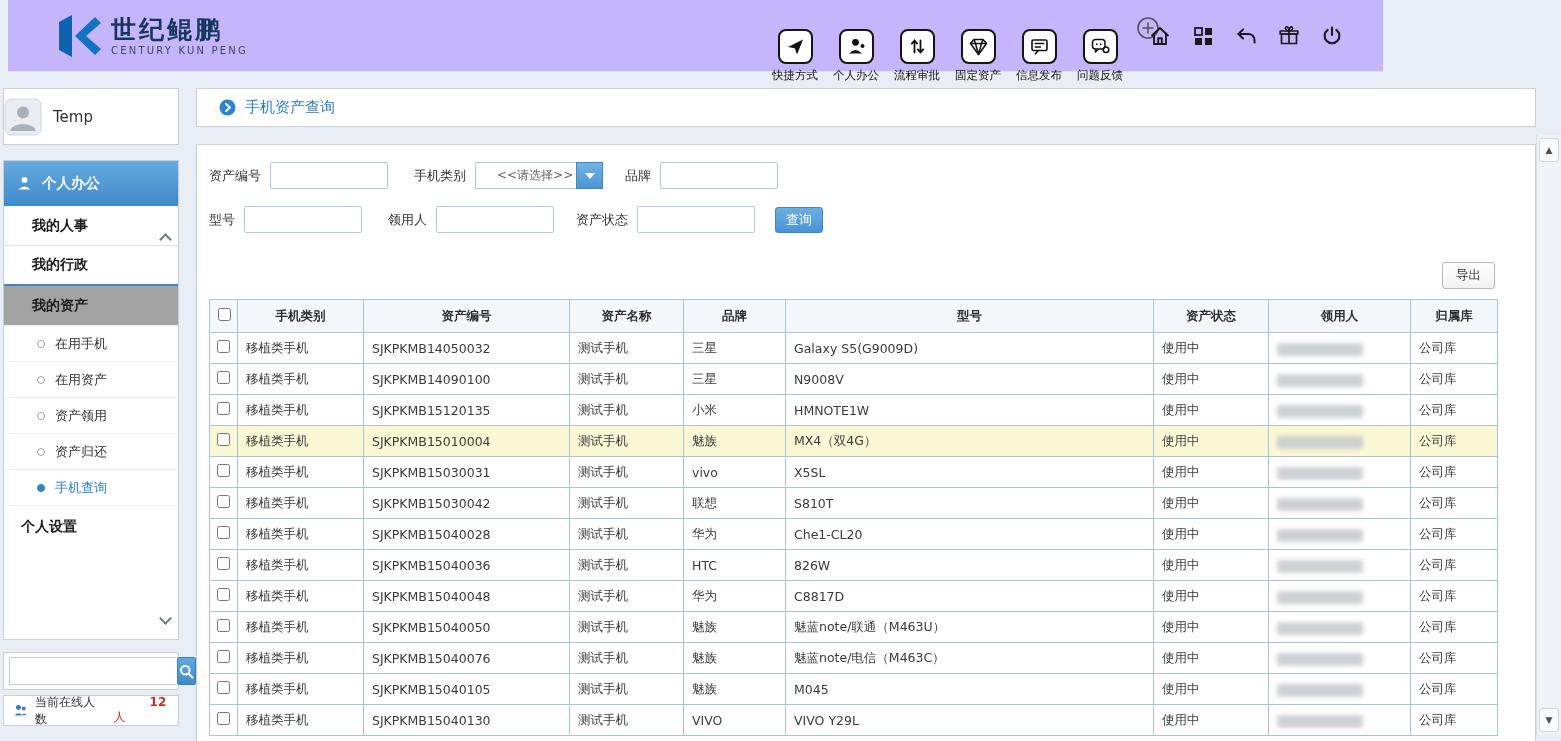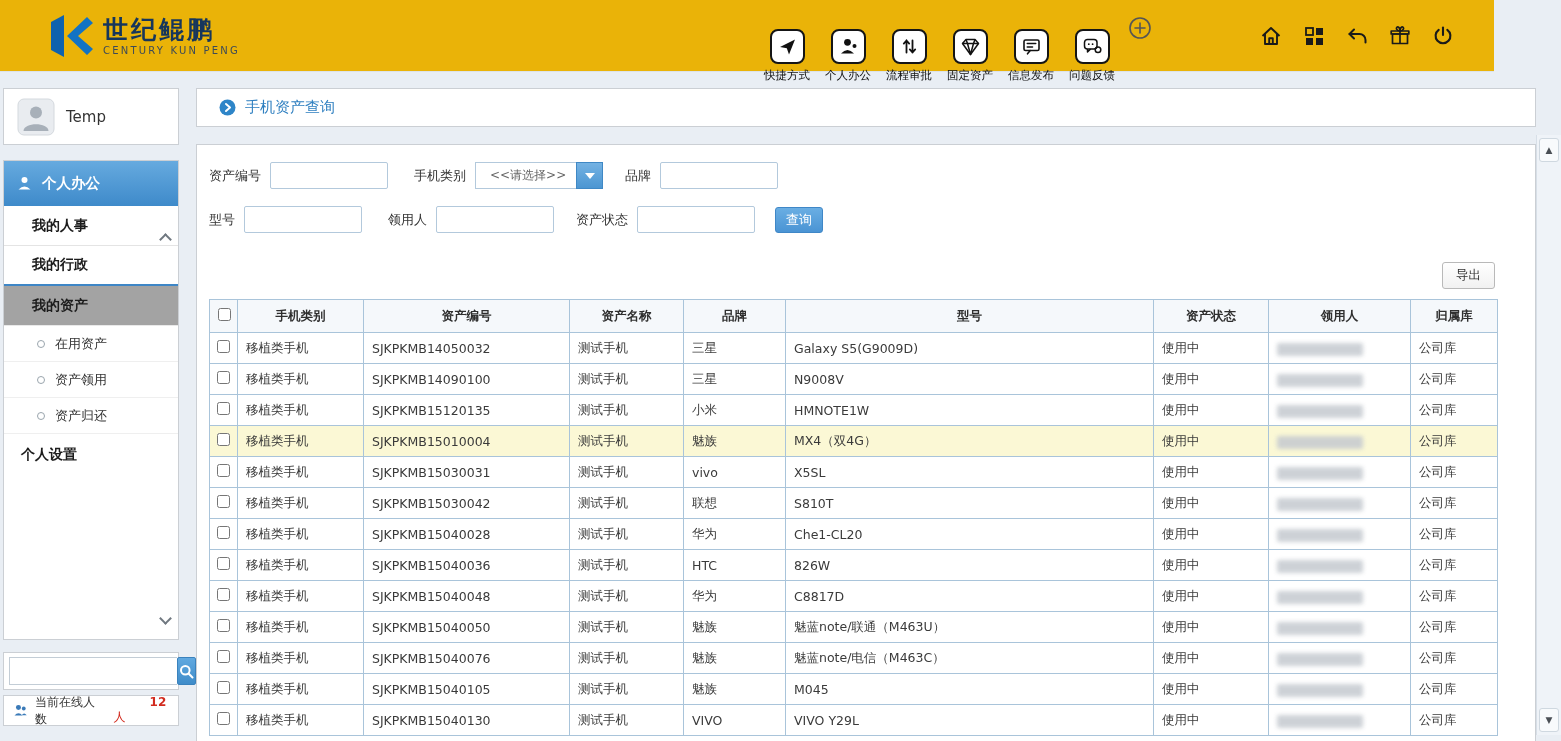--- a/index.html
+++ b/index.html
@@ -3,38 +3,38 @@
 <meta charset="utf-8">
 <style>
   * { margin:0; padding:0; box-sizing:border-box; }
   html,body { width:1561px; height:741px; }
   body {
     position:relative; overflow:hidden;
     font-family:"DejaVu Sans","Liberation Sans",sans-serif;
     background:#e9eef4; color:#333;
   }
   
-  .top-header { position:absolute; top:0; left:0; width:1494px; height:72px;
-    background:#eab308; border-bottom:1px solid #dde3e9; z-index:5; }
+  .top-header { position:absolute; top:0; left:8px; width:1375px; height:72px;
+    background:#c4b5fd; border-bottom:1px solid #dde3e9; z-index:5; }
   .logo { position:absolute; left:48px; top:13px; display:flex; align-items:center; gap:9px; }
   .logo-mark { width:46px; height:46px; }
   .brand-cn { font-size:25px; font-weight:bold; color:#16365c; letter-spacing:3px; line-height:1.1; }
   .brand-en { font-size:10px; color:#3c4a58; letter-spacing:2.2px; margin-top:2px; }
   .center-nav { position:absolute; left:762px; top:9px; display:flex; gap:11px; align-items:flex-start; }
   .nav-item { width:50px; text-align:center; cursor:pointer;margin-top:20px; }
   .nav-icon { width:35px; height:35px; border:2px solid #151515; border-radius:8px;
     margin:0 auto; display:flex; align-items:center; justify-content:center; background:#fff; }
   .nav-label { font-size:11.5px; color:#111; margin-top:4px; white-space:nowrap; }
   .plus-wrap { margin-top:7px; }
   .right-icons { position:absolute; right:38px; top:23px; display:flex; gap:17px; align-items:center; }
   .right-icons .ricon { width:26px; height:26px; cursor:pointer; display:flex; align-items:center; justify-content:center; }
 
   
   .panel { background:#fff; border:1px solid #cbcfd4; position:absolute; }
-  .user-card { left:3px; top:88px; width:176px; height:57px; display:flex; align-items:center; gap:11px; padding-left:13px; }
+  .user-card { left:3px; top:88px; width:176px; height:57px; display:flex; align-items:center; gap:11px; }
   .user-name { font-size:15px; color:#333; }
   .menu-panel { left:3px; top:160px; width:176px; height:480px; }
   .primary-item { height:45px; background:linear-gradient(#66aadf,#3e8aca); color:#fff;
     display:flex; align-items:center; gap:9px; padding-left:12px; font-size:14.5px; font-weight:bold; cursor:pointer; }
   .menu-item { height:40px; display:flex; align-items:center; padding-left:28px;
     font-size:14px; font-weight:bold; color:#1d1d1d; border-bottom:1px solid #e4e4e4; cursor:pointer; background:#fff; }
   .menu-item.blue-divider { border-bottom:2px solid #3e86c6; }
   .menu-item.shaded { background:#a3a3a3; border-bottom:1px solid #e9e9e9; }
   .submenu-item { height:36px; display:flex; align-items:center; gap:10px; padding-left:33px;
     font-size:13px; color:#333; border-bottom:1px solid #efefef; cursor:pointer; background:#fff; }
@@ -59,21 +59,21 @@
   .title-bar { left:196px; top:88px; width:1340px; height:39px; display:flex; align-items:center; gap:9px; padding-left:22px; }
   .title-text { color:#2e7fc0; font-size:15px; }
   .content-panel { left:196px; top:144px; width:1340px; height:600px; }
   .filters { padding:17px 0 0 12px; font-size:13px; color:#333; }
   .filter-row { display:flex; align-items:center; margin-bottom:17px; }
   .f-label { margin-right:9px; white-space:nowrap; }
   .f-input { width:118px; height:27px; border:1px solid #b3c9dc; border-radius:2px; outline:none; padding:0 6px; font-size:12.5px; background:#fff; }
   .gap-lg { margin-left:26px; } .gap-md { margin-left:22px; }
   .select-box { display:flex; align-items:stretch; }
   .select-value { width:101px; height:27px; border:1px solid #b3c9dc; border-right:none; display:flex; align-items:center;
-    padding-left:14px; font-size:12px; color:#666; background:#fff; cursor:pointer; }
+    padding-left:21px; font-size:12px; color:#666; background:#fff; cursor:pointer; }
   .select-arrow { width:27px; height:27px; border:1px solid #3f88c5; background:linear-gradient(#74b2e3,#4c96d2);
     display:flex; align-items:center; justify-content:center; cursor:pointer; }
   .select-arrow .tri { width:0; height:0; border-left:5px solid transparent; border-right:5px solid transparent; border-top:6px solid #fff; }
   .query-btn { margin-left:20px; width:48px; height:26px; border:1px solid #3f87c7; border-radius:3px;
     background:linear-gradient(#6aaee3,#4a94d4); color:#fff; font-size:13px; cursor:pointer; }
   .export-row { text-align:right; padding:12px 40px 10px 0; }
   .export-btn { padding:4px 13px; font-size:12.5px; color:#333; background:linear-gradient(#fff,#f1f1f1);
     border:1px solid #b9b9b9; border-radius:3px; cursor:pointer; }
   .table-wrap { margin-left:12px; }
   table.assets { border-collapse:collapse; table-layout:fixed; width:1288px; font-size:12.5px; color:#3a3a3a; }
@@ -244,37 +244,45 @@
         <span>我的行政</span>
       </div>
 
       <div class="menu-item shaded">
         <span>我的资产</span>
       </div>
     </div>
 
   <div>
 
+      <div class="submenu-item">
+        <span class="dot"></span>
+        <span>在用手机</span>
+      </div>
 
       <div class="submenu-item">
         <span class="dot"></span>
         <span>在用资产</span>
       </div>
 
       <div class="submenu-item">
         <span class="dot"></span>
         <span>资产领用</span>
       </div>
 
       <div class="submenu-item">
         <span class="dot"></span>
         <span>资产归还</span>
       </div>
 
 
+      <div class="submenu-item active">
+        <span class="dot"></span>
+        <span>手机查询</span>
+      </div>
     </div>
 
   <div class="settings-item">
     <span>个人设置</span>
   </div>
 
   <span class="scroll-up-hint"><span class="chev up"></span></span>
   <span class="scroll-down-hint"><span class="chev down"></span></span>
 </div>
 

